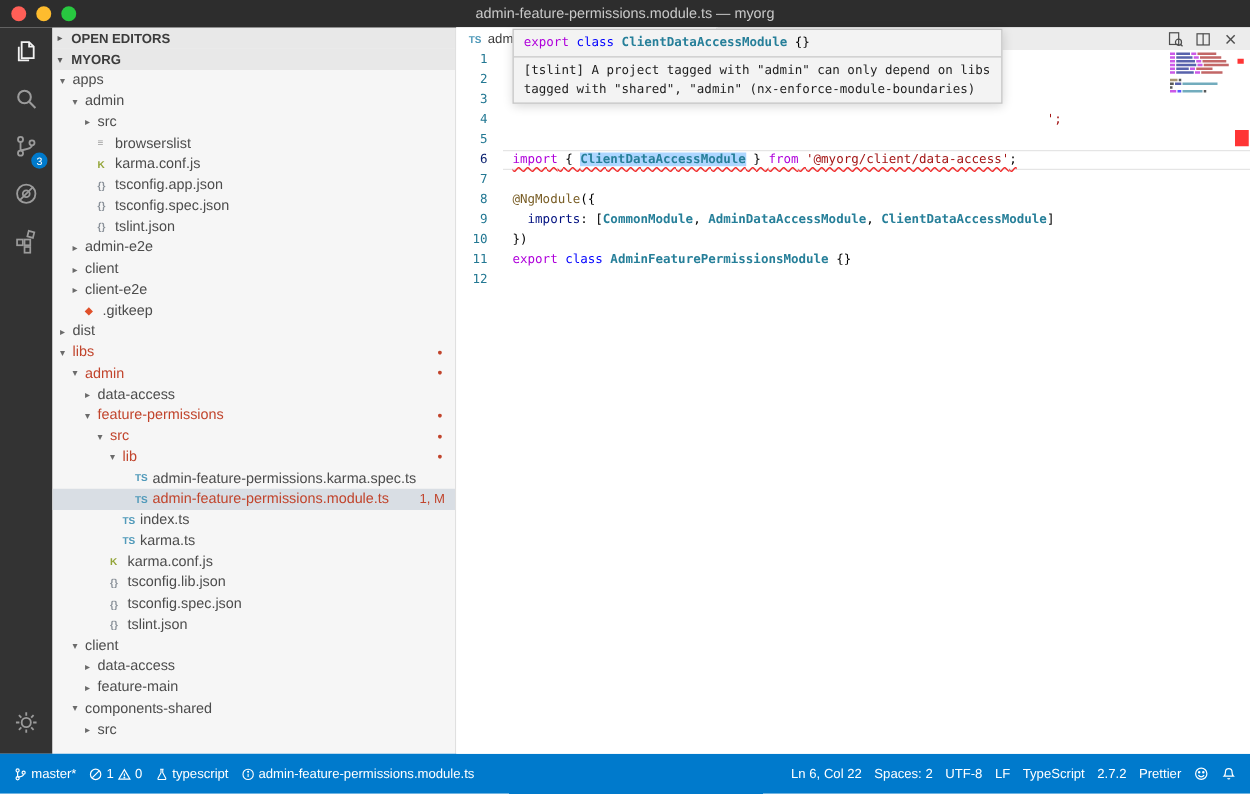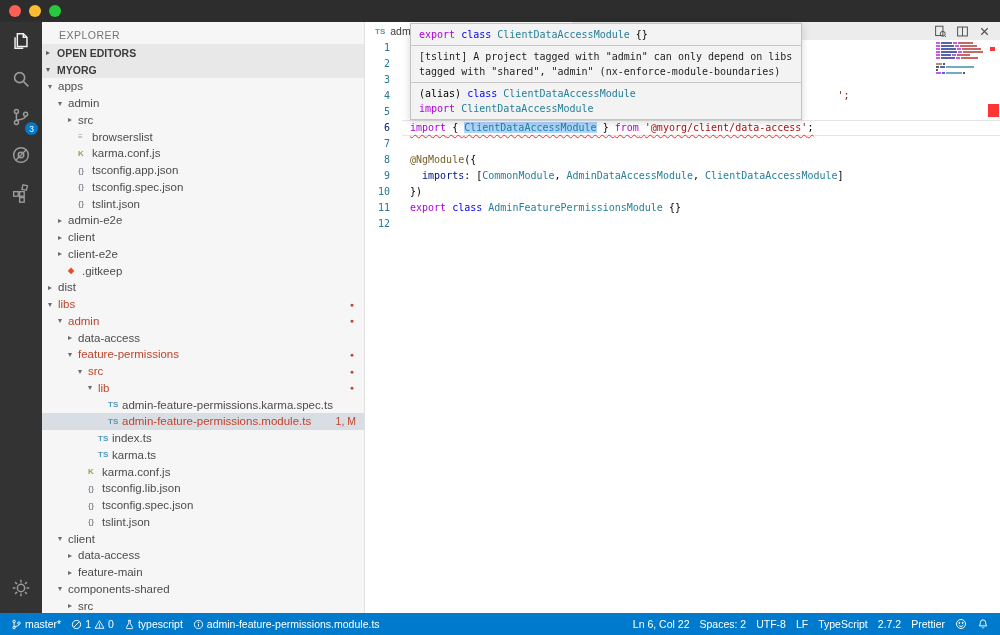--- a/index.html
+++ b/index.html
@@ -45,56 +45,57 @@
   .tab-ficon { color:#519ABA; font-size:8px; font-weight:700; }
   .editor-actions { margin-left:auto; display:flex; align-items:center; gap:9px; padding-right:9px; color:#4e4e4e; }
   .ea-btn { cursor:pointer; display:flex; }
 
   #code-lines { flex:1; padding-top:0; }
   .code-line { display:flex; height:16px; line-height:16px; font-family:"DejaVu Sans Mono", monospace; font-size:10px; }
   .line-num { flex:0 0 37px; text-align:right; padding-right:12px; color:#237893; }
   .code-line.current .line-num { color:#0B216F; }
   .line-content { flex:1; padding-left:8px; white-space:pre; }
   .code-line.current .line-content { box-shadow: inset 0 -1px 0 rgba(0,0,0,.10), inset 0 1px 0 rgba(0,0,0,.10); }
-  .tok-kw{color:#AF00DB;} .tok-st{color:#0000FF;} .tok-ty{color:#267F99;}
+  .tok-kw{color:#AF00DB;} .tok-st{color:#0000FF;} .tok-ty{color:#267F99;font-weight:bold;}
   .tok-str{color:#A31515;} .tok-dec{color:#795E26;} .tok-prop{color:#001080;} .tok-pl{color:#000;}
   .sel { background:#ADD6FF; }
   .squiggle { text-decoration:underline; text-decoration-style:wavy; text-decoration-color:#f02b2b; text-decoration-skip-ink:none; text-underline-offset:3px; }
 
   
   .minimap { position:absolute; top:20px; right:14px; width:50px; }
   .mm-line { height:2px; margin-bottom:1px; display:flex; gap:1px; }
   .mm-line span { display:inline-block; height:2px; opacity:.65; }
   .overview-ruler { position:absolute; top:0; right:0; bottom:0; width:12px; }
   .ov-marker { position:absolute; background:rgba(255,18,18,.85); }
 
   
   .hover-popup { position:absolute; top:1px; left:45px; width:392px; background:#f3f3f3; border:1px solid #c3c3c3; box-shadow:0 2px 8px rgba(0,0,0,.16); z-index:20; font-family:"DejaVu Sans Mono", monospace; font-size:10px; line-height:15px; color:#1e1e1e; }
   .hp-sec { padding:3px 8px; }
   .hp-sec + .hp-sec { border-top:1px solid #c8c8c8; }
   .hp-msg { white-space:normal; word-wrap:break-word; }
 
   
   .statusbar { flex:0 0 22px; background:#007ACC; color:#fff; display:flex; justify-content:space-between; align-items:center; font-size:10.5px; padding:0 6px; }
   .sb-left,.sb-right { display:flex; align-items:center; height:100%; }
-  .sb-item { display:flex; align-items:center; gap:3px; padding:0 5px; height:100%; cursor:pointer; }
+  .sb-item { display:flex; align-items:center; gap:3px; padding:10px 5px; height:100%; cursor:pointer; }
   .sb-icon { display:flex; }
   svg { display:block; }
 </style>
 </head>
 <body>
 
 <div class="window">
 
   <div class="titlebar">
     <div class="traffic">
       <span class="tl tl-red"></span>
       <span class="tl tl-yellow"></span>
       <span class="tl tl-green"></span>
     </div>
+    <div class="wtitle">admin-feature-permissions.module.ts — myorg</div>
   </div>
 
   <div class="main">
     <div class="activitybar">
       <div id="activity-items">
           <div class="ab-item active">
             <span>
               <svg viewBox="0 0 24 24" width="22" height="22" fill="none" stroke="currentColor" stroke-width="1.6">
                 <path d="M8 4h6.5L18.5 8v10H8z"></path>
                 <path d="M14.5 4v4h4"></path>
@@ -147,21 +148,20 @@
               <svg viewBox="0 0 24 24" width="22" height="22" fill="none" stroke="currentColor" stroke-width="1.6">
                 <circle cx="12" cy="12" r="4"></circle>
                 <path d="M12 3v3M12 18v3M3 12h3M18 12h3M5.6 5.6l2.1 2.1M16.3 16.3l2.1 2.1M18.4 5.6l-2.1 2.1M7.7 16.3l-2.1 2.1"></path>
               </svg>
             </span>
           </div>
         </div>
     </div>
 
     <div class="sidebar">
-      <div class="sidebar-title">EXPLORER</div>
       <div class="section-header">
         <span class="twisty" id="tw-0">▸</span>
         <span>OPEN EDITORS</span>
       </div>
       <div class="section-header">
         <span class="twisty" id="tw-1">▾</span>
         <span>MYORG</span>
       </div>
       <div id="file-tree">
           <div class="tree-row" style="padding-left: 6px;">
@@ -454,24 +454,20 @@
           <div class="mm-line"></div>
         </div>
       <div class="overview-ruler" id="overview-ruler">
           <div class="ov-marker" style="top: 25px; height: 4px; width: 5px; right: 5px;"></div>
           <div class="ov-marker" style="top: 82px; height: 13px; width: 11px; right: 1px;"></div>
         </div>
 
       <div class="hover-popup">
         <div class="hp-sec hp-code" id="hover-signature"><span class="tok-kw">export</span><span class="tok-pl"> </span><span class="tok-st">class</span><span class="tok-pl"> </span><span class="tok-ty">ClientDataAccessModule</span><span class="tok-pl"> {}</span></div>
         <div class="hp-sec hp-msg">[tslint] A project tagged with "admin" can only depend on libs tagged with "shared", "admin" (nx-enforce-module-boundaries)</div>
-        <div class="hp-sec hp-code">
-          <div id="hover-alias"><span class="tok-pl">(alias) </span><span class="tok-st">class</span><span class="tok-pl"> </span><span class="tok-ty">ClientDataAccessModule</span></div>
-          <div id="hover-import"><span class="tok-kw">import</span><span class="tok-pl"> </span><span class="tok-ty">ClientDataAccessModule</span></div>
-        </div>
       </div>
     </div>
   </div>
 
   <div class="statusbar">
     <div class="sb-left" id="sb-left">
         <div class="sb-item">
           <span class="sb-icon">
             <svg viewBox="0 0 16 16" width="11" height="11" fill="none" stroke="currentColor" stroke-width="1.4">
               <circle cx="4.5" cy="3.5" r="1.8"></circle>

